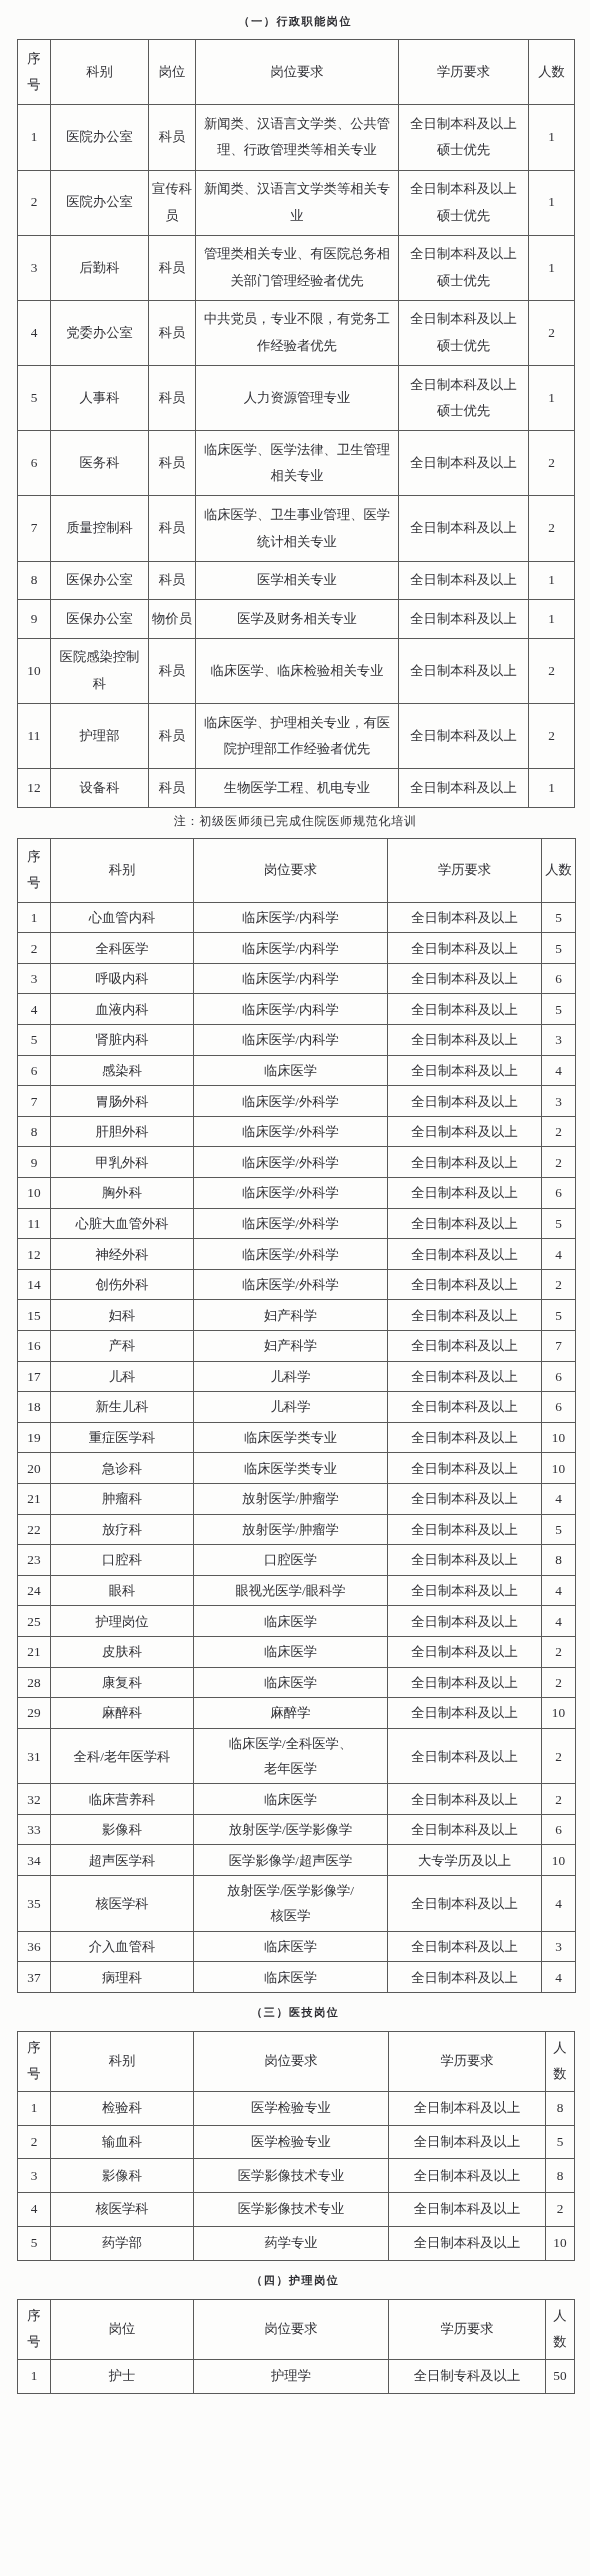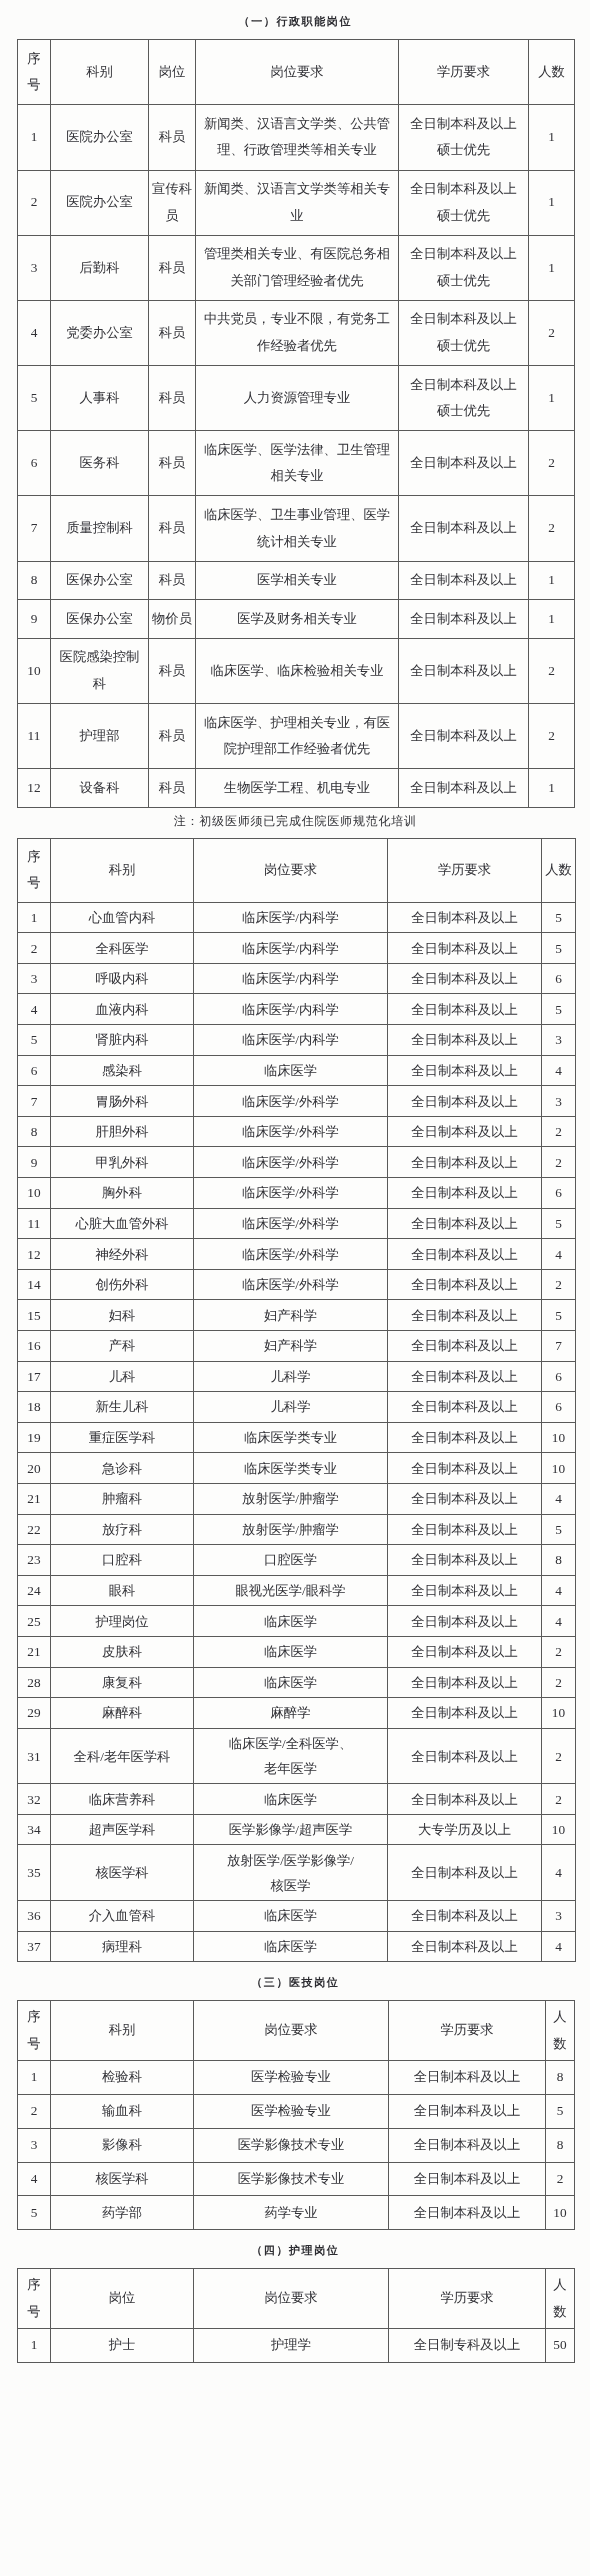--- a/index.html
+++ b/index.html
@@ -413,20 +413,27 @@
           <td>2</td>
         </tr>
         <tr>
           <td>32</td>
           <td>临床营养科</td>
           <td>临床医学</td>
           <td>全日制本科及以上</td>
           <td>2</td>
         </tr>
         <tr>
+          <td>33</td>
+          <td>影像科</td>
+          <td>放射医学/医学影像学</td>
+          <td>全日制本科及以上</td>
+          <td>6</td>
+        </tr>
+        <tr>
           <td>34</td>
           <td>超声医学科</td>
           <td>医学影像学/超声医学</td>
           <td>大专学历及以上</td>
           <td>10</td>
         </tr>
         <tr>
           <td>35</td>
           <td>核医学科</td>
           <td>放射医学/医学影像学/

